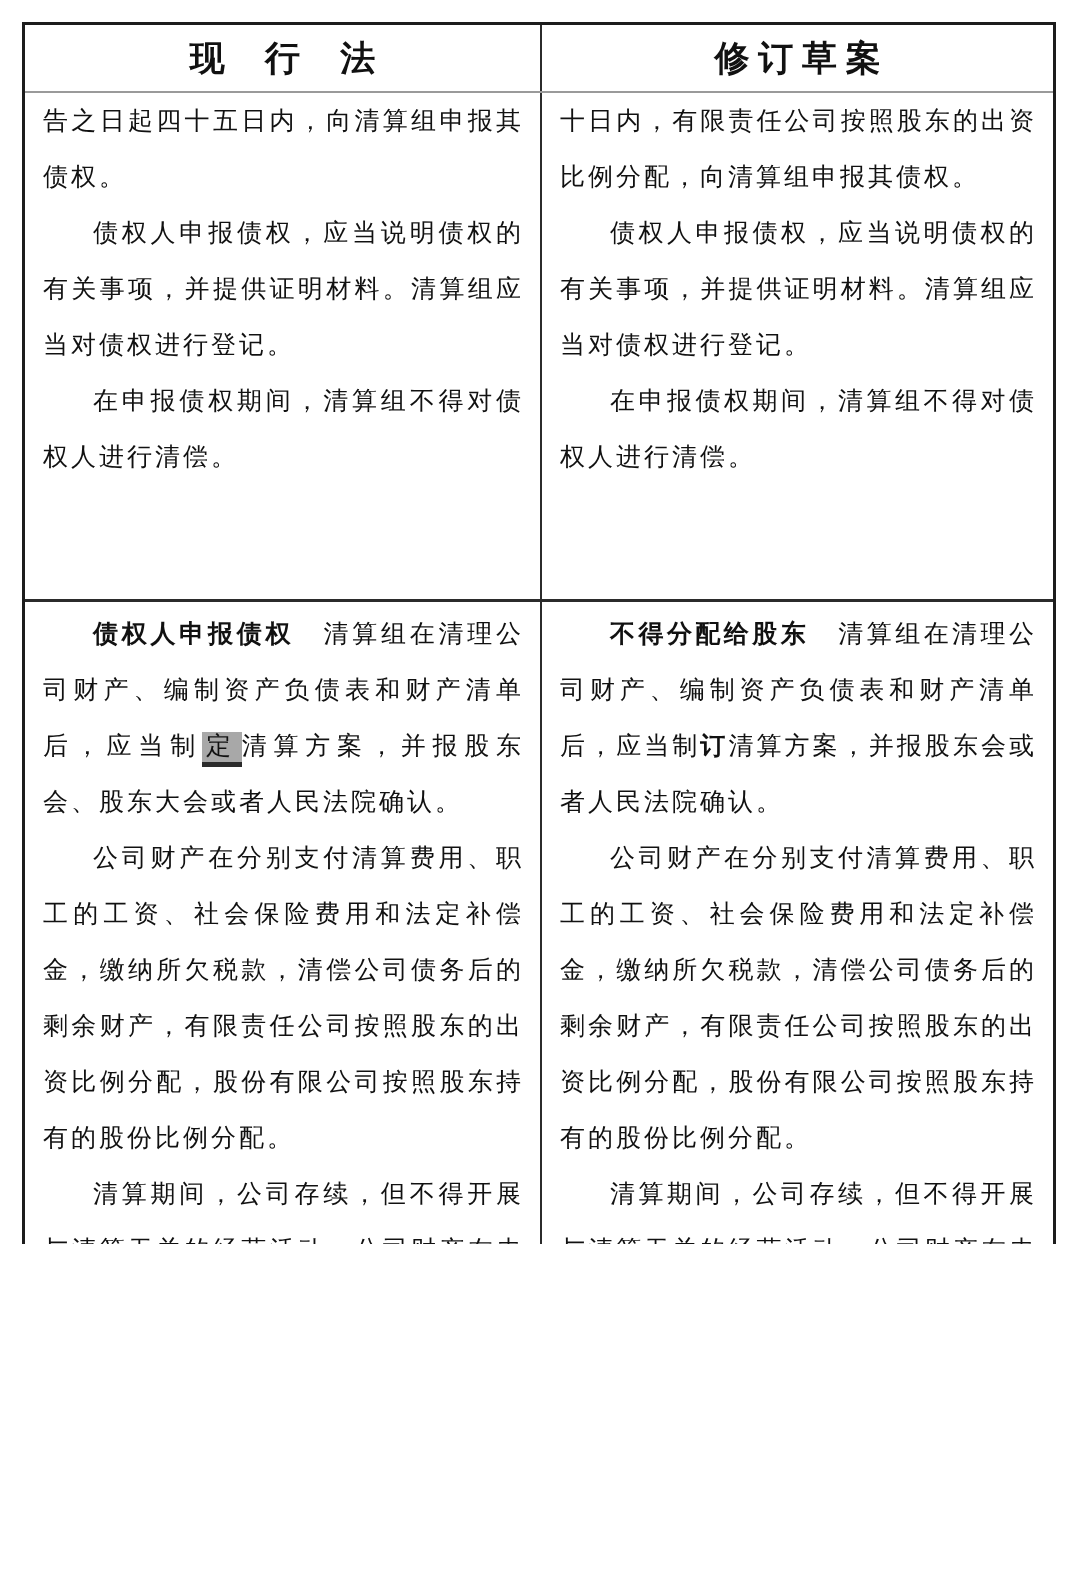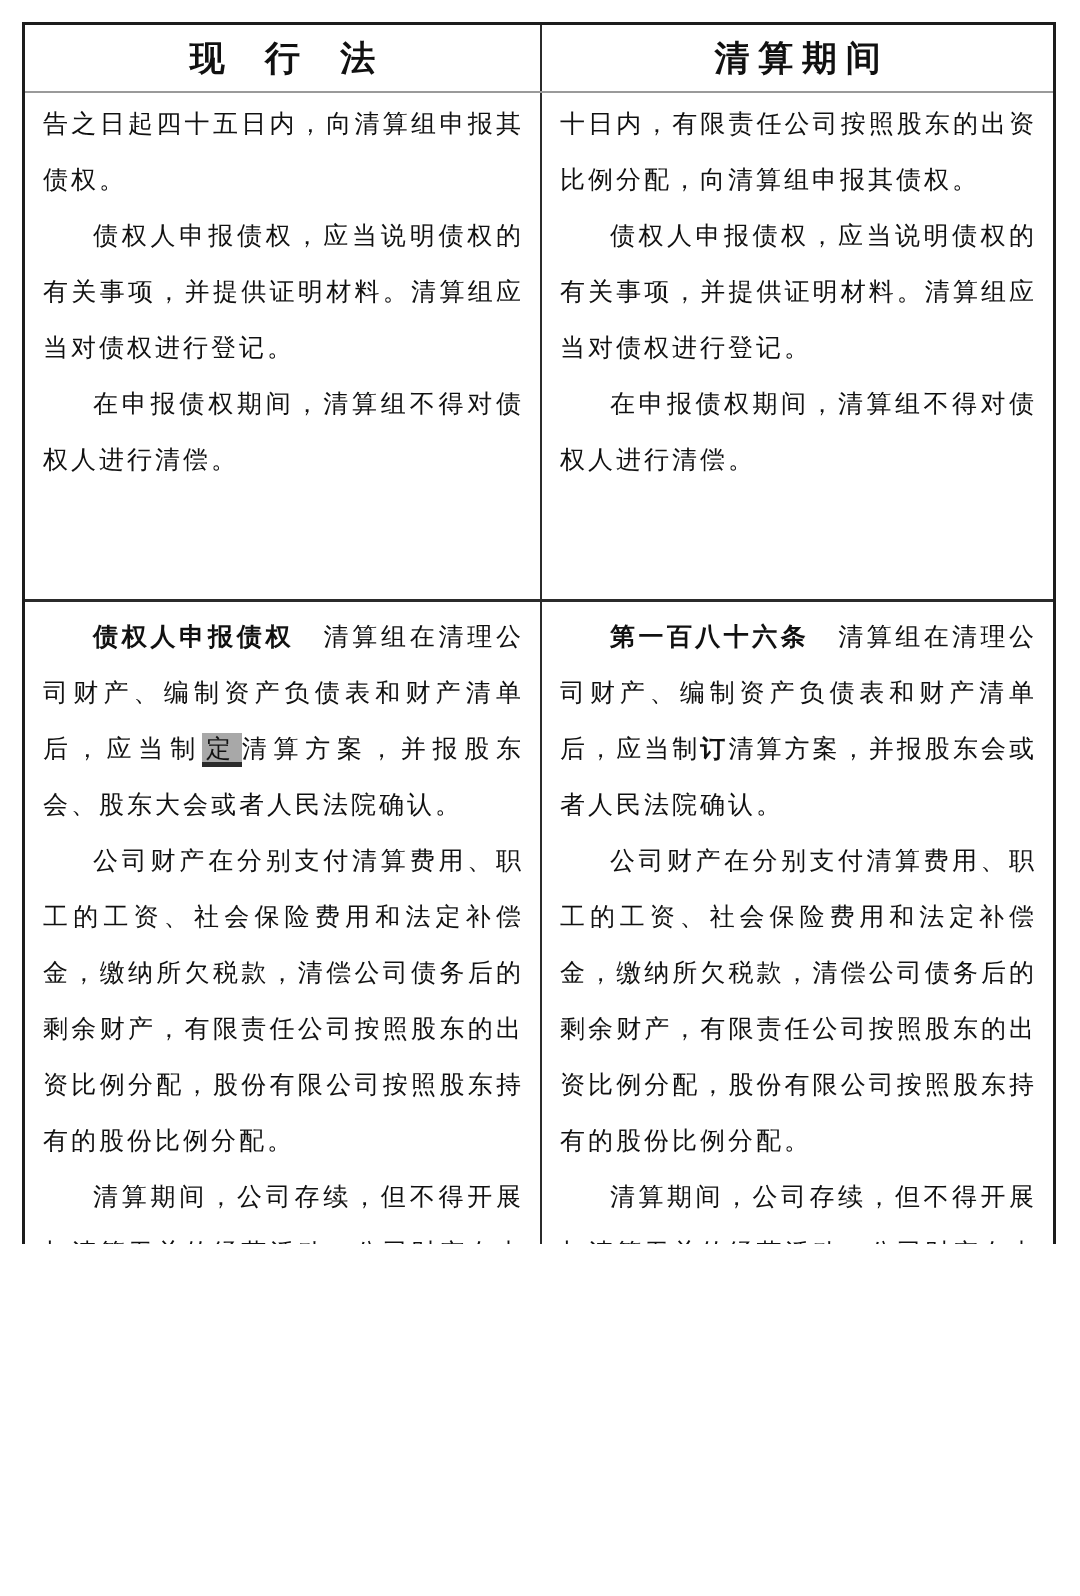--- a/index.html
+++ b/index.html
@@ -6,21 +6,21 @@
     margin: 0;
     padding: 0;
     background: #ffffff;
   }
   .page {
     position: relative;
     width: 1080px;
     height: 1244px;
     background: #ffffff;
     overflow: hidden;
-    font-family: Liberation Sans, sans-serif;
+    font-family: Liberation Mono, monospace;
     color: #111;
   }
   .law-table {
     position: absolute;
     left: 22px;
     top: 22px;
     width: 1034px;
     height: 1486px;
     box-sizing: border-box;
     border: 3px solid #1c1c1c;
@@ -119,21 +119,21 @@
 
 <div class="page">
 
   <div class="law-table">
 
     <div class="thead">
       <div class="cell-l header-cell">
         <span class="hdr-label-left">现行法</span>
       </div>
       <div class="cell-r header-cell">
-        <span class="hdr-label-right">清算期间</span>
+        <span class="hdr-label-right">修订草案</span>
       </div>
     </div>
 
     <div class="trow1">
       <div class="cell-l body-cell">
         <p class="para no-indent">告之日起四十五日内，向清算组申报其债权。</p>
         <p class="para">债权人申报债权，应当说明债权的有关事项，并提供证明材料。清算组应当对债权进行登记。</p>
         <p class="para">在申报债权期间，清算组不得对债权人进行清偿。</p>
       </div>
       <div class="cell-r body-cell">
@@ -143,21 +143,21 @@
       </div>
     </div>
 
     <div class="trow2">
       <div class="cell-l body-cell">
         <p class="para"><span class="article-no">债权人申报债权</span><span class="article-gap"></span><span>清算组在清理公司财产、编制资产负债表和财产清单后，应当制</span><span class="del-char">定</span><span>清算方案，并报股东会、股东大会或者人民法院确认。</span></p>
         <p class="para">公司财产在分别支付清算费用、职工的工资、社会保险费用和法定补偿金，缴纳所欠税款，清偿公司债务后的剩余财产，有限责任公司按照股东的出资比例分配，股份有限公司按照股东持有的股份比例分配。</p>
         <p class="para">清算期间，公司存续，但不得开展与清算无关的经营活动。公司财产在未依照前款规定清偿前，不得分配给股东。</p>
       </div>
       <div class="cell-r body-cell">
-        <p class="para"><span class="article-no">第一百八十六条</span><span class="article-gap"></span><span>清算组在清理公司财产、编制资产负债表和财产清单后，应当制</span><span class="ins-char">订</span><span>清算方案，并报股东会或者人民法院确认。</span></p>
+        <p class="para"><span class="article-no">不得分配给股东</span><span class="article-gap"></span><span>清算组在清理公司财产、编制资产负债表和财产清单后，应当制</span><span class="ins-char">订</span><span>清算方案，并报股东会或者人民法院确认。</span></p>
         <p class="para">公司财产在分别支付清算费用、职工的工资、社会保险费用和法定补偿金，缴纳所欠税款，清偿公司债务后的剩余财产，有限责任公司按照股东的出资比例分配，股份有限公司按照股东持有的股份比例分配。</p>
         <p class="para">清算期间，公司存续，但不得开展与清算无关的经营活动。公司财产在未依照前款规定清偿前，不得分配给股东。</p>
       </div>
     </div>
 
   </div>
 
   <div class="footer-page-number">— 175 —</div>
 
 </div>

